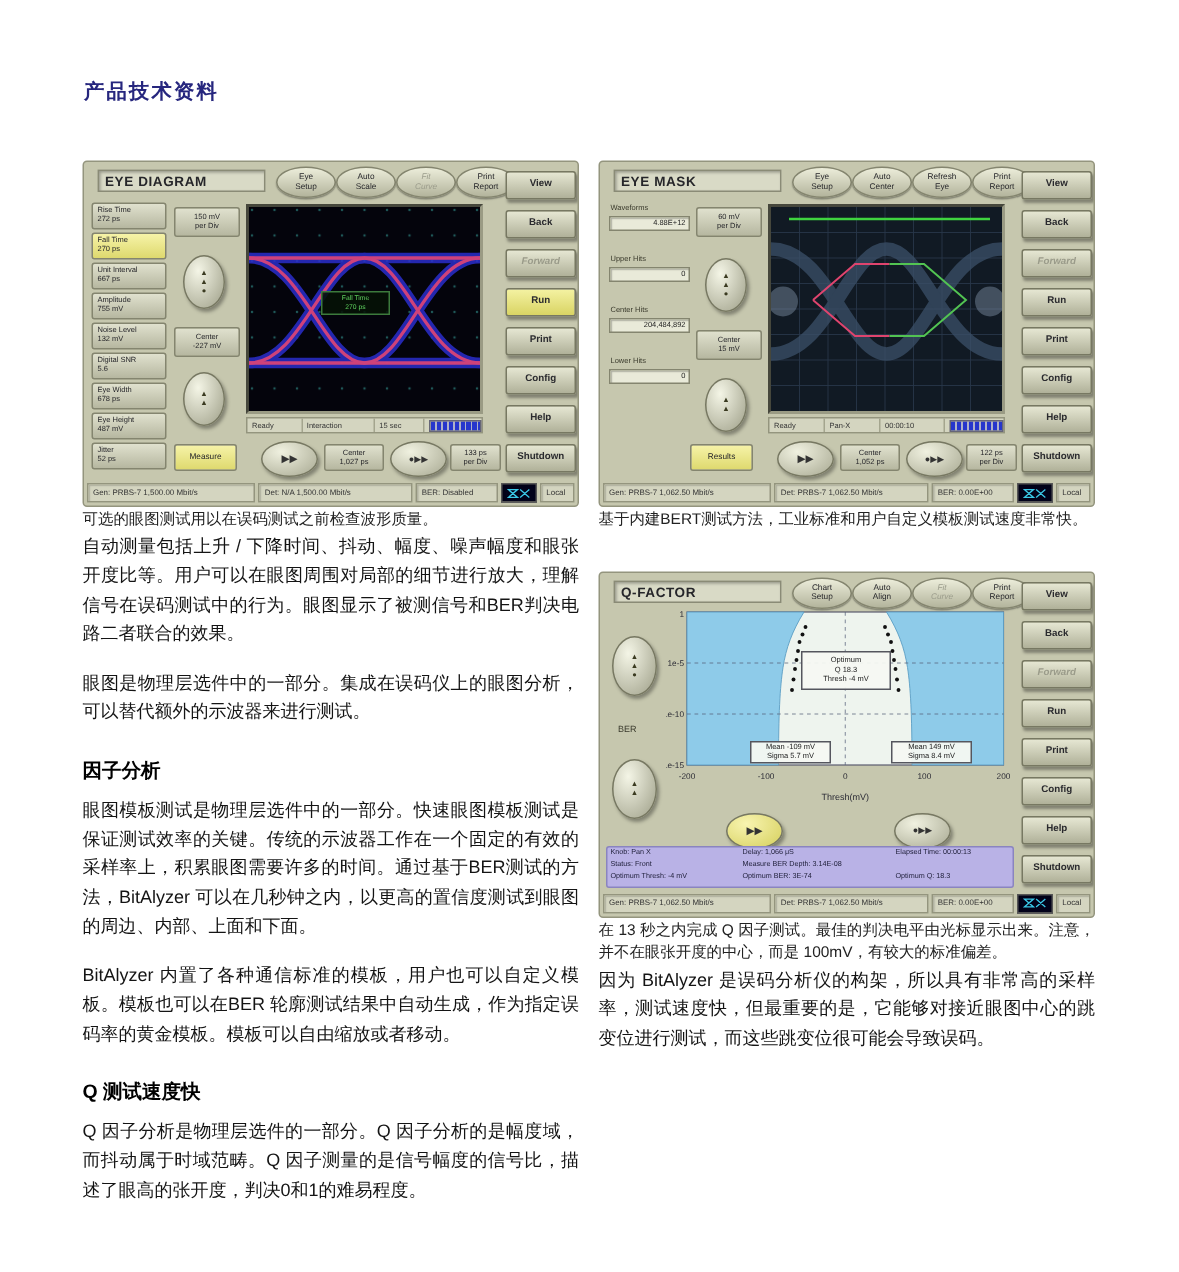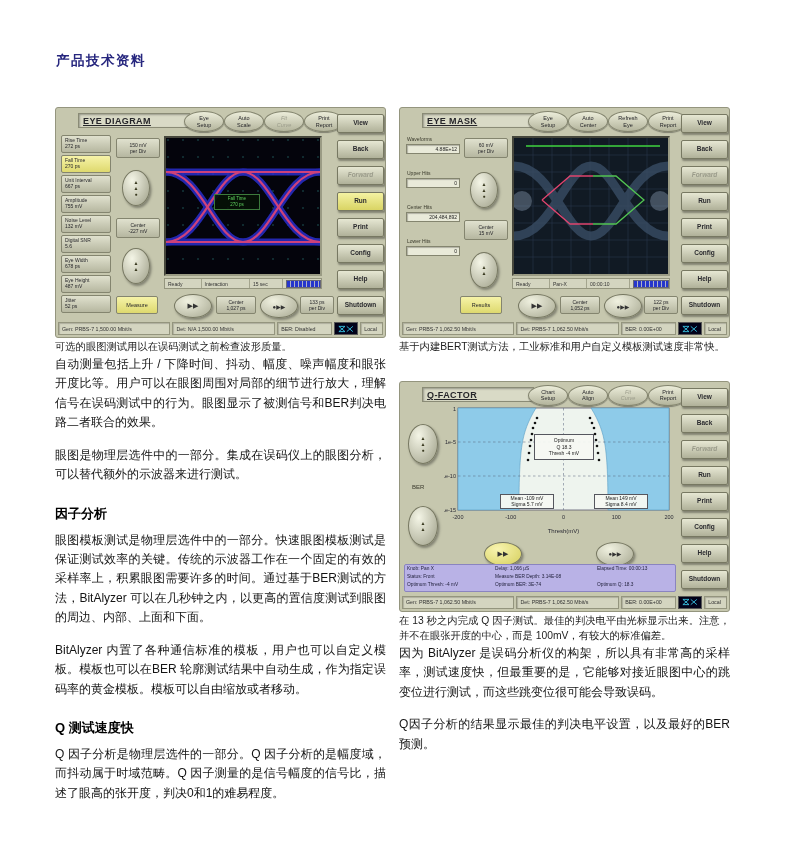--- a/index.html
+++ b/index.html
@@ -14,24 +14,24 @@
   }
   .columns { position:absolute; left:55px; top:107px; width:676px; display:flex; gap:13px; }
   .col { width:331px; }
 
   
   .shot {
     position:relative; width:331px; height:231px; box-sizing:border-box;
     background:#c6c7ae; border:1px solid #94957e; border-radius:3px; overflow:hidden;
   }
   .title-box {
-    position:absolute; left:22px; top:5px; width:112px; height:15px;
+    position:absolute; left:9px; top:5px; width:112px; height:15px;
     background:#d9dac6; border:1px solid #8a8b76; box-shadow:inset 1px 1px 2px rgba(0,0,0,.3);
     font-size:9px; font-weight:bold; letter-spacing:.4px; color:#26262a;
-    line-height:15px; padding-left:4px; box-sizing:border-box; white-space:nowrap; overflow:hidden;text-decoration:underline;
+    line-height:15px; padding-left:4px; box-sizing:border-box; white-space:nowrap; overflow:hidden;
   }
   .oval {
     position:absolute; top:3px; width:38px; height:19px; border-radius:50%;
     background:linear-gradient(#ecedda,#b3b49c); border:1px solid #84856f;
     box-shadow:0 1px 1px rgba(0,0,0,.35);
     font-size:5.5px; line-height:1.15; color:#26262a; text-align:center;
     display:flex; align-items:center; justify-content:center; white-space:pre-line;
   }
   .oval.disabled { color:#9c9d8c; font-style:italic; }
   .nav-btn {
@@ -418,15 +418,14 @@
               <path d="M1,1 L8,7 L1,7 L8,1 Z M10,1 L17,7 M17,1 L10,7" stroke="#3ac8e8" stroke-width="1" fill="none"></path>
             </svg>
         </div>
         <div class="footer-cell" style="width:23px">Local</div>
       </div>
     </div>
 
     <div class="caption">在 13 秒之内完成 Q 因子测试。最佳的判决电平由光标显示出来。注意，并不在眼张开度的中心，而是 100mV，有较大的标准偏差。</div>
 
     <p class="body-p" style="">因为 BitAlyzer 是误码分析仪的构架，所以具有非常高的采样率，测试速度快，但最重要的是，它能够对接近眼图中心的跳变位进行测试，而这些跳变位很可能会导致误码。</p>
-    <p class="body-p">Q因子分析的结果显示最佳的判决电平设置，以及最好的BER预测。</p>
   </div>
 </div>
 
 </body></html>

